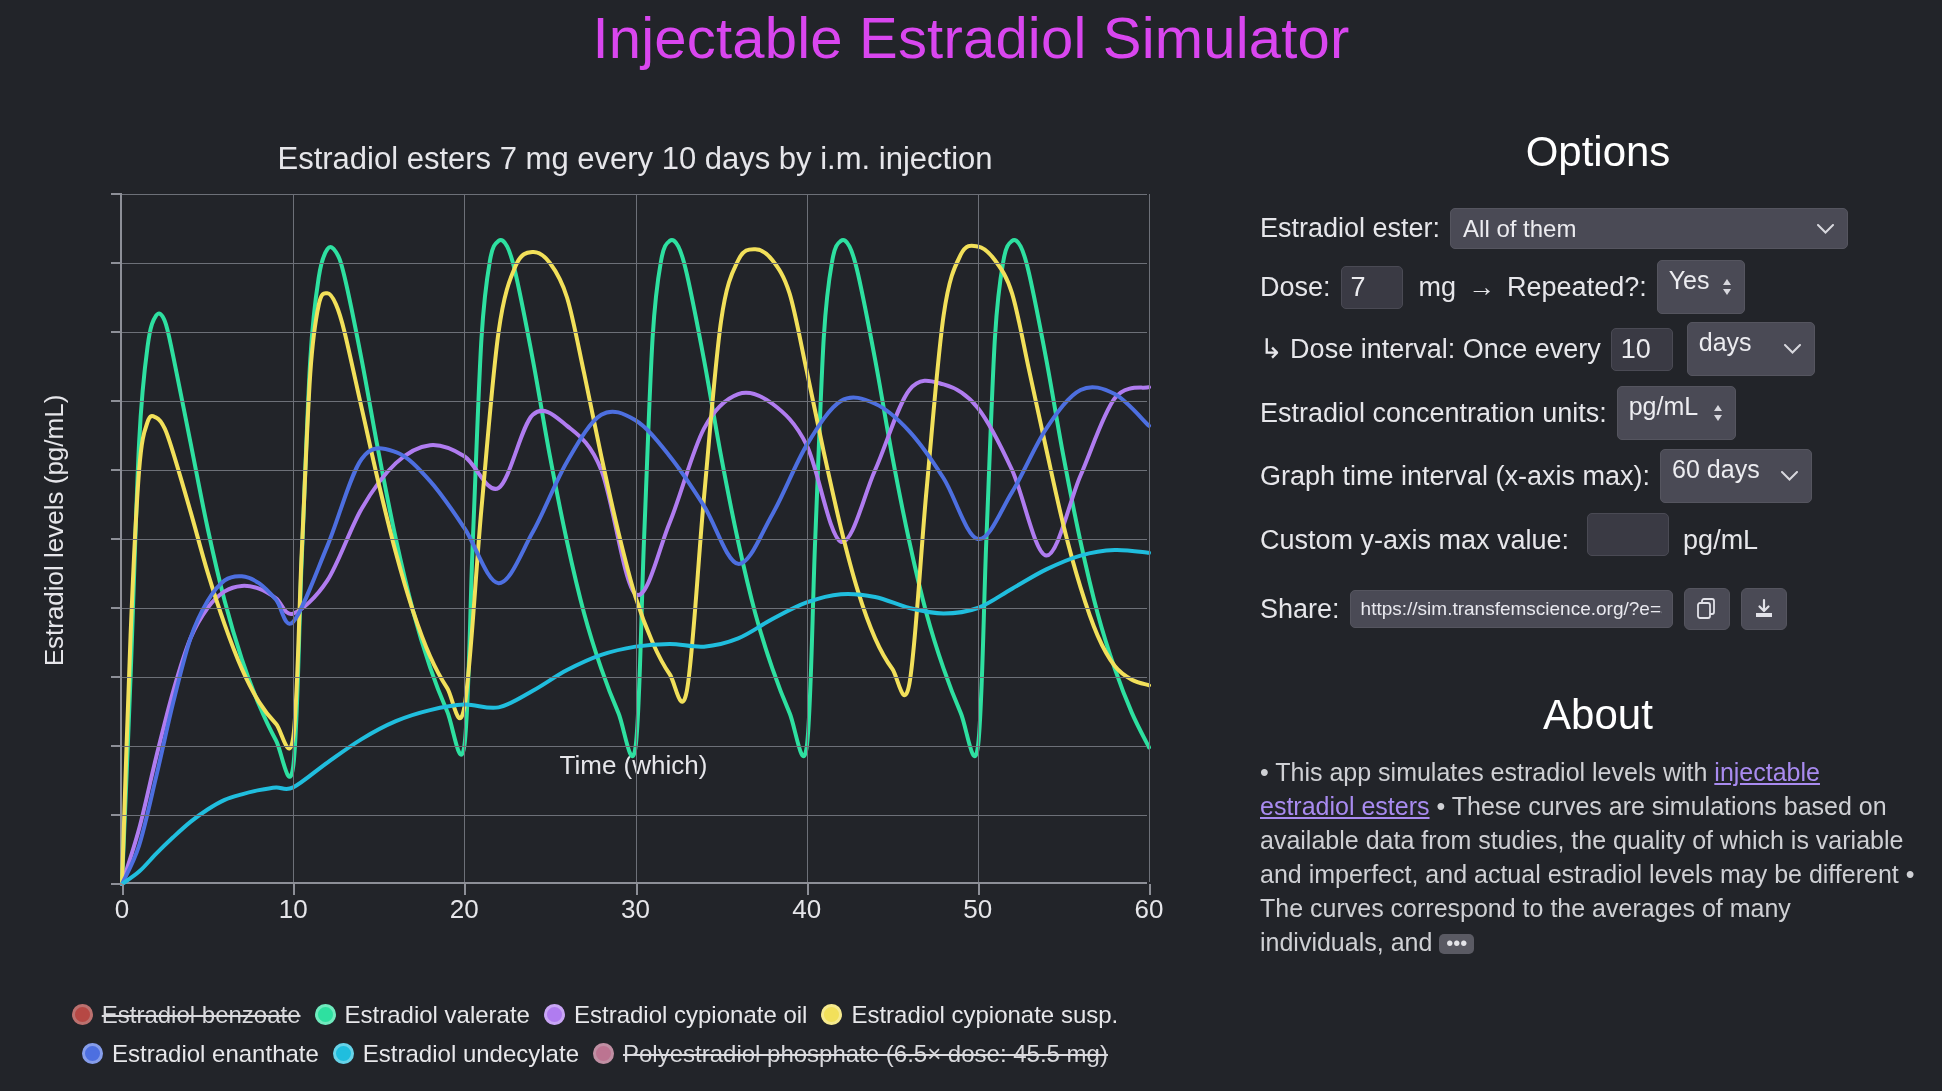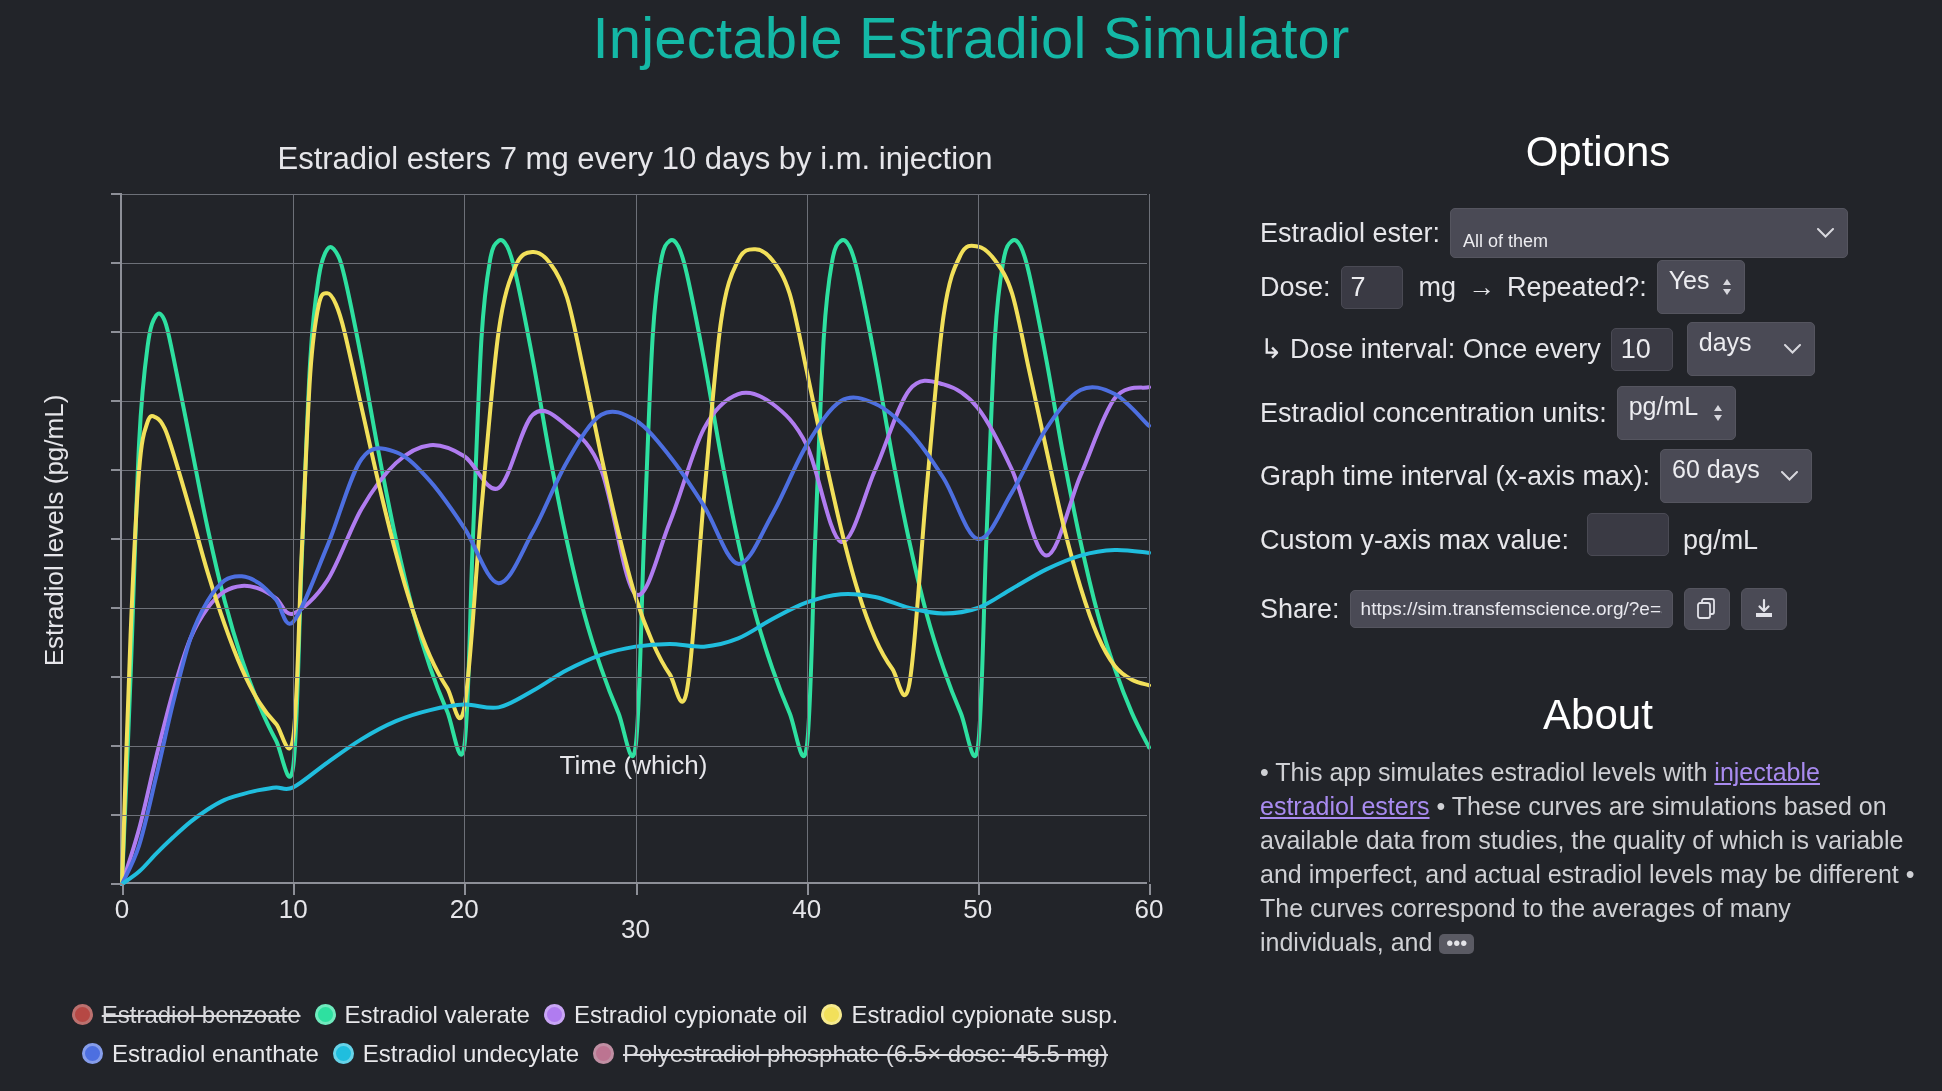--- a/index.html
+++ b/index.html
@@ -11,21 +11,21 @@
     color: #e8e8ea;
     overflow: hidden;
   }
   #app { position: relative; width: 1942px; height: 1091px; }
 
   
   .app-title {
     position: absolute; top: 4px; left: 0; width: 1942px;
     text-align: center;
     font-size: 58px; font-weight: 400; letter-spacing: .2px;
-    color: #14b8a6;
+    color: #d946ef;
   }
 
   
   .chart-wrap { position: absolute; left: 0; top: 125px; width: 1190px; height: 850px; }
   .chart-title {
     position: absolute; left: 120px; top: 16px; width: 1030px;
     text-align: center; font-size: 31px; color: #e6e6ea;
   }
   .ylabel {
     position: absolute; left: -246px; top: 390px; width: 600px;
@@ -66,21 +66,21 @@
   select, input, .fakefield {
     font-family: "Liberation Sans", sans-serif;
     background: #4a4a55;
     color: #ececf0;
     border: 1px solid #55555f;
     border-radius: 5px;
     outline: none;
   }
   select {
     -webkit-appearance: none; appearance: none;
-    font-size: 18px; padding: 22px 42px 6px 12px;
+    font-size: 24px; padding: 6px 42px 6px 12px;
     cursor: pointer;
   }
   select.small { font-size: 25px; padding: 5px 40px 19px 11px; }
   .sel-wrap { position: relative; display: inline-block; }
   .sel-wrap .chev {
     position: absolute; right: 14px; top: 50%; transform: translateY(-50%);
     pointer-events: none; width: 17px; height: 10px;
   }
   .sel-wrap .spin {
     position: absolute; right: 12px; top: 50%; transform: translateY(-50%);
@@ -156,21 +156,21 @@
         <div class="ytick-mark" style="top: 0px;"></div>
         <div class="xtick" style="left: 0px;">0</div>
         <div class="xtick-mark" style="left: 0px;"></div>
         <div class="gridline-v" style="left: 171.167px;"></div>
         <div class="xtick" style="left: 171.167px;">10</div>
         <div class="xtick-mark" style="left: 171.167px;"></div>
         <div class="gridline-v" style="left: 342.333px;"></div>
         <div class="xtick" style="left: 342.333px;">20</div>
         <div class="xtick-mark" style="left: 342.333px;"></div>
         <div class="gridline-v" style="left: 513.5px;"></div>
-        <div class="xtick" style="left: 513.5px; margin-top: 20px;">30</div>
+        <div class="xtick" style="left: 513.5px;">30</div>
         <div class="xtick-mark" style="left: 513.5px;"></div>
         <div class="gridline-v" style="left: 684.667px;"></div>
         <div class="xtick" style="left: 684.667px;">40</div>
         <div class="xtick-mark" style="left: 684.667px;"></div>
         <div class="gridline-v" style="left: 855.833px;"></div>
         <div class="xtick" style="left: 855.833px;">50</div>
         <div class="xtick-mark" style="left: 855.833px;"></div>
         <div class="gridline-v" style="left: 1027px;"></div>
         <div class="xtick" style="left: 1027px;">60</div>
         <div class="xtick-mark" style="left: 1027px;"></div>

